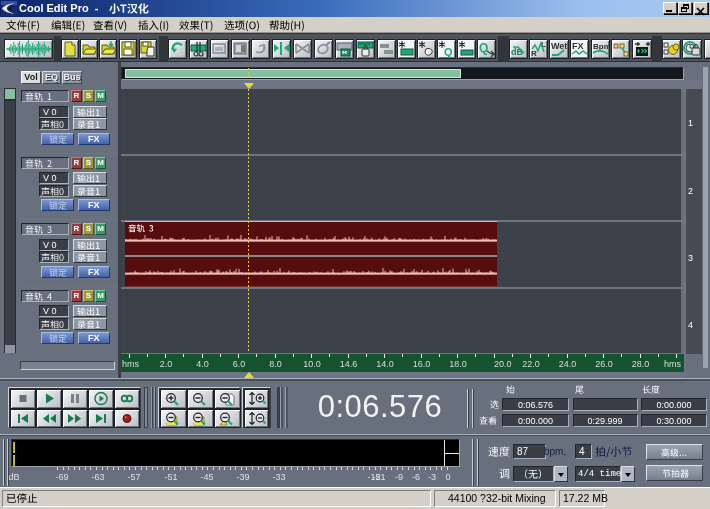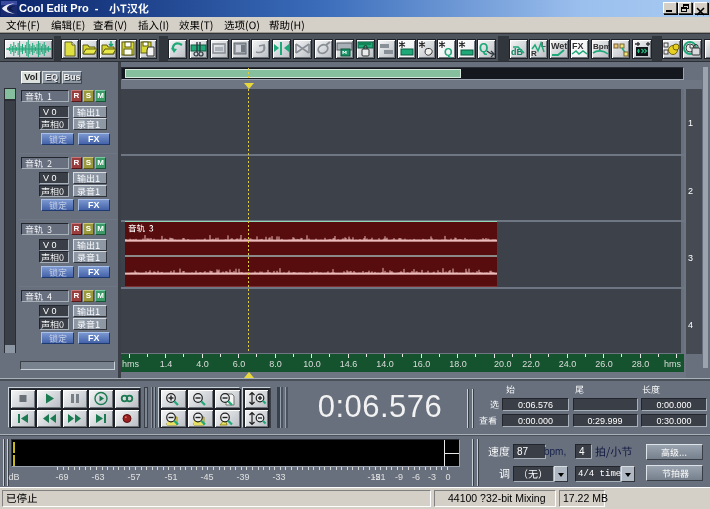--- a/index.html
+++ b/index.html
@@ -483,21 +483,21 @@
       <div class="abs" style="left:409.0px;top:0;width:1px;height:4px;background:#e8e8e8;"></div>
       <div class="abs" style="left:427.2px;top:0;width:1px;height:3px;background:#e8e8e8;"></div>
       <div class="abs" style="left:445.5px;top:0;width:1px;height:4px;background:#e8e8e8;"></div>
       <div class="abs" style="left:463.8px;top:0;width:1px;height:3px;background:#e8e8e8;"></div>
       <div class="abs" style="left:482.0px;top:0;width:1px;height:4px;background:#e8e8e8;"></div>
       <div class="abs" style="left:500.2px;top:0;width:1px;height:3px;background:#e8e8e8;"></div>
       <div class="abs" style="left:518.5px;top:0;width:1px;height:4px;background:#e8e8e8;"></div>
       <div class="abs" style="left:536.8px;top:0;width:1px;height:3px;background:#e8e8e8;"></div>
       <div class="abs" style="left:555.0px;top:0;width:1px;height:4px;background:#e8e8e8;"></div>
       <div class="abs" style="left:1px;top:5px;">hms</div>
-      <div class="abs" style="left:35.0px;top:5px;width:20px;text-align:center;">1.4</div>
+      <div class="abs" style="left:35.0px;top:5px;width:20px;text-align:center;">2.0</div>
       <div class="abs" style="left:71.5px;top:5px;width:20px;text-align:center;">4.0</div>
       <div class="abs" style="left:108.0px;top:5px;width:20px;text-align:center;">6.0</div>
       <div class="abs" style="left:144.5px;top:5px;width:20px;text-align:center;">8.0</div>
       <div class="abs" style="left:181.0px;top:5px;width:20px;text-align:center;">10.0</div>
       <div class="abs" style="left:217.5px;top:5px;width:20px;text-align:center;">14.6</div>
       <div class="abs" style="left:254.0px;top:5px;width:20px;text-align:center;">14.0</div>
       <div class="abs" style="left:290.5px;top:5px;width:20px;text-align:center;">16.0</div>
       <div class="abs" style="left:327.0px;top:5px;width:20px;text-align:center;">18.0</div>
       <div class="abs" style="left:373px;top:5px;width:20px;text-align:left;">20.0</div>
       <div class="abs" style="left:400.0px;top:5px;width:20px;text-align:center;">22.0</div>

